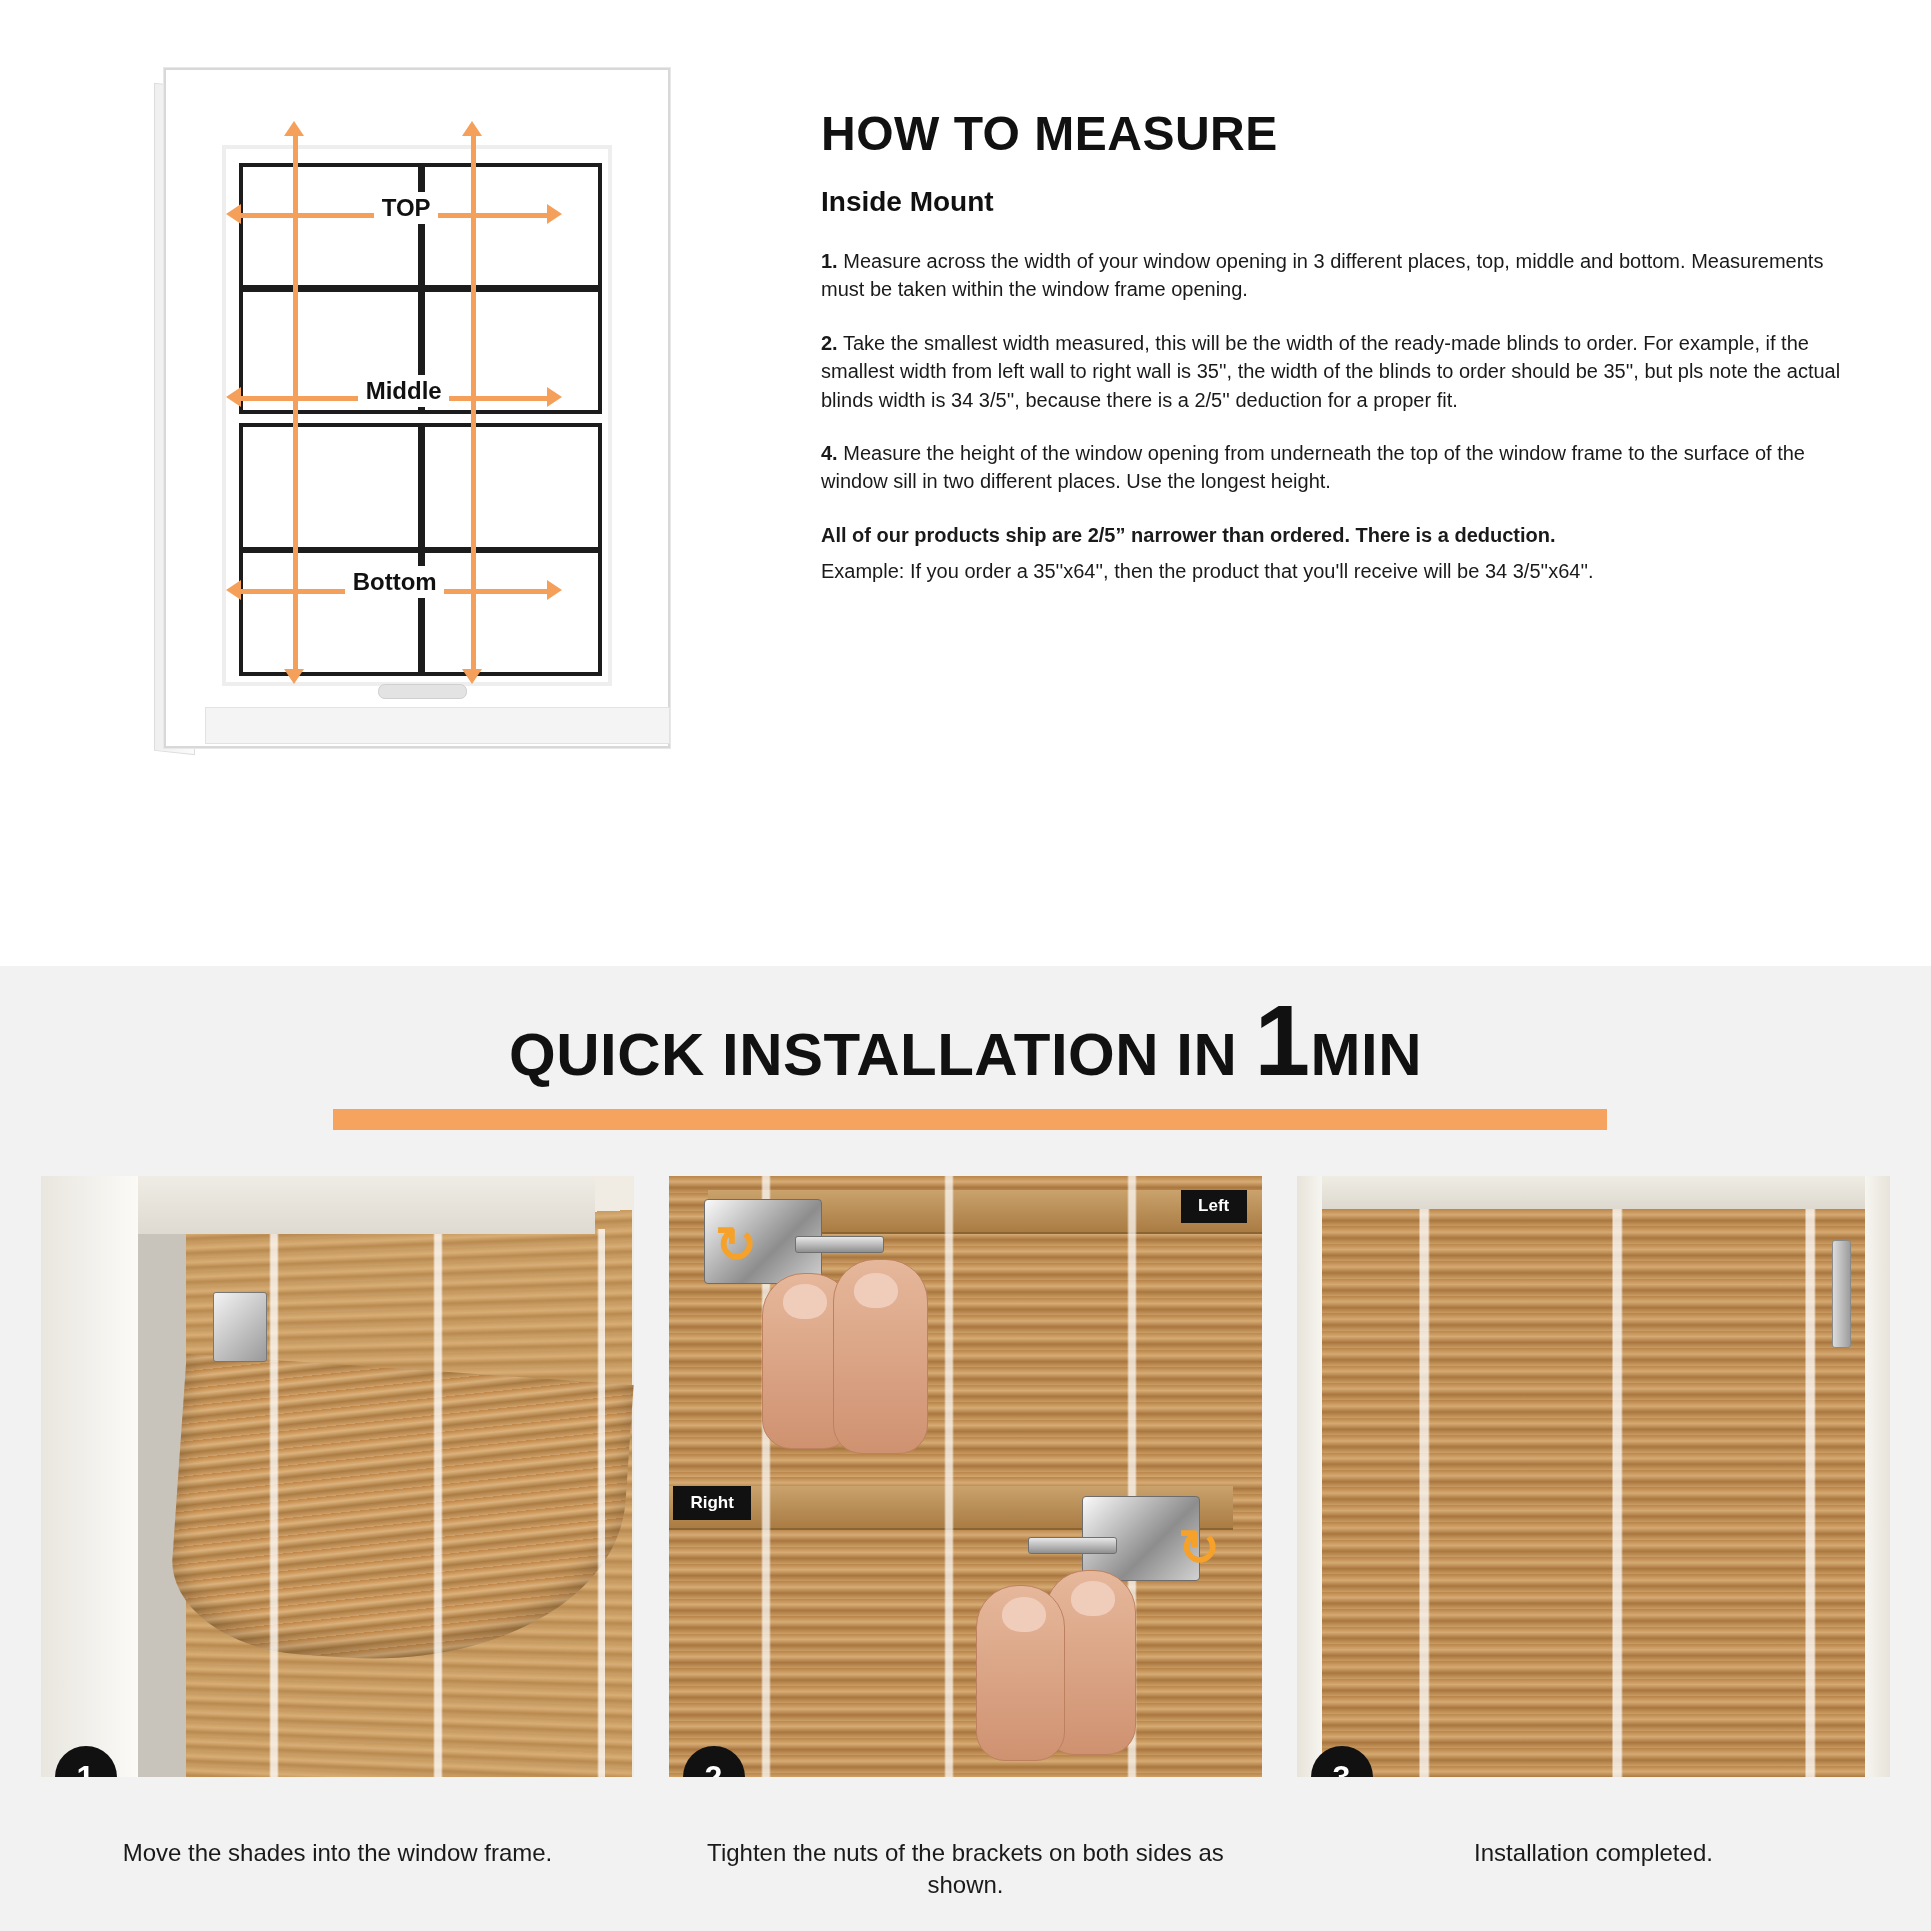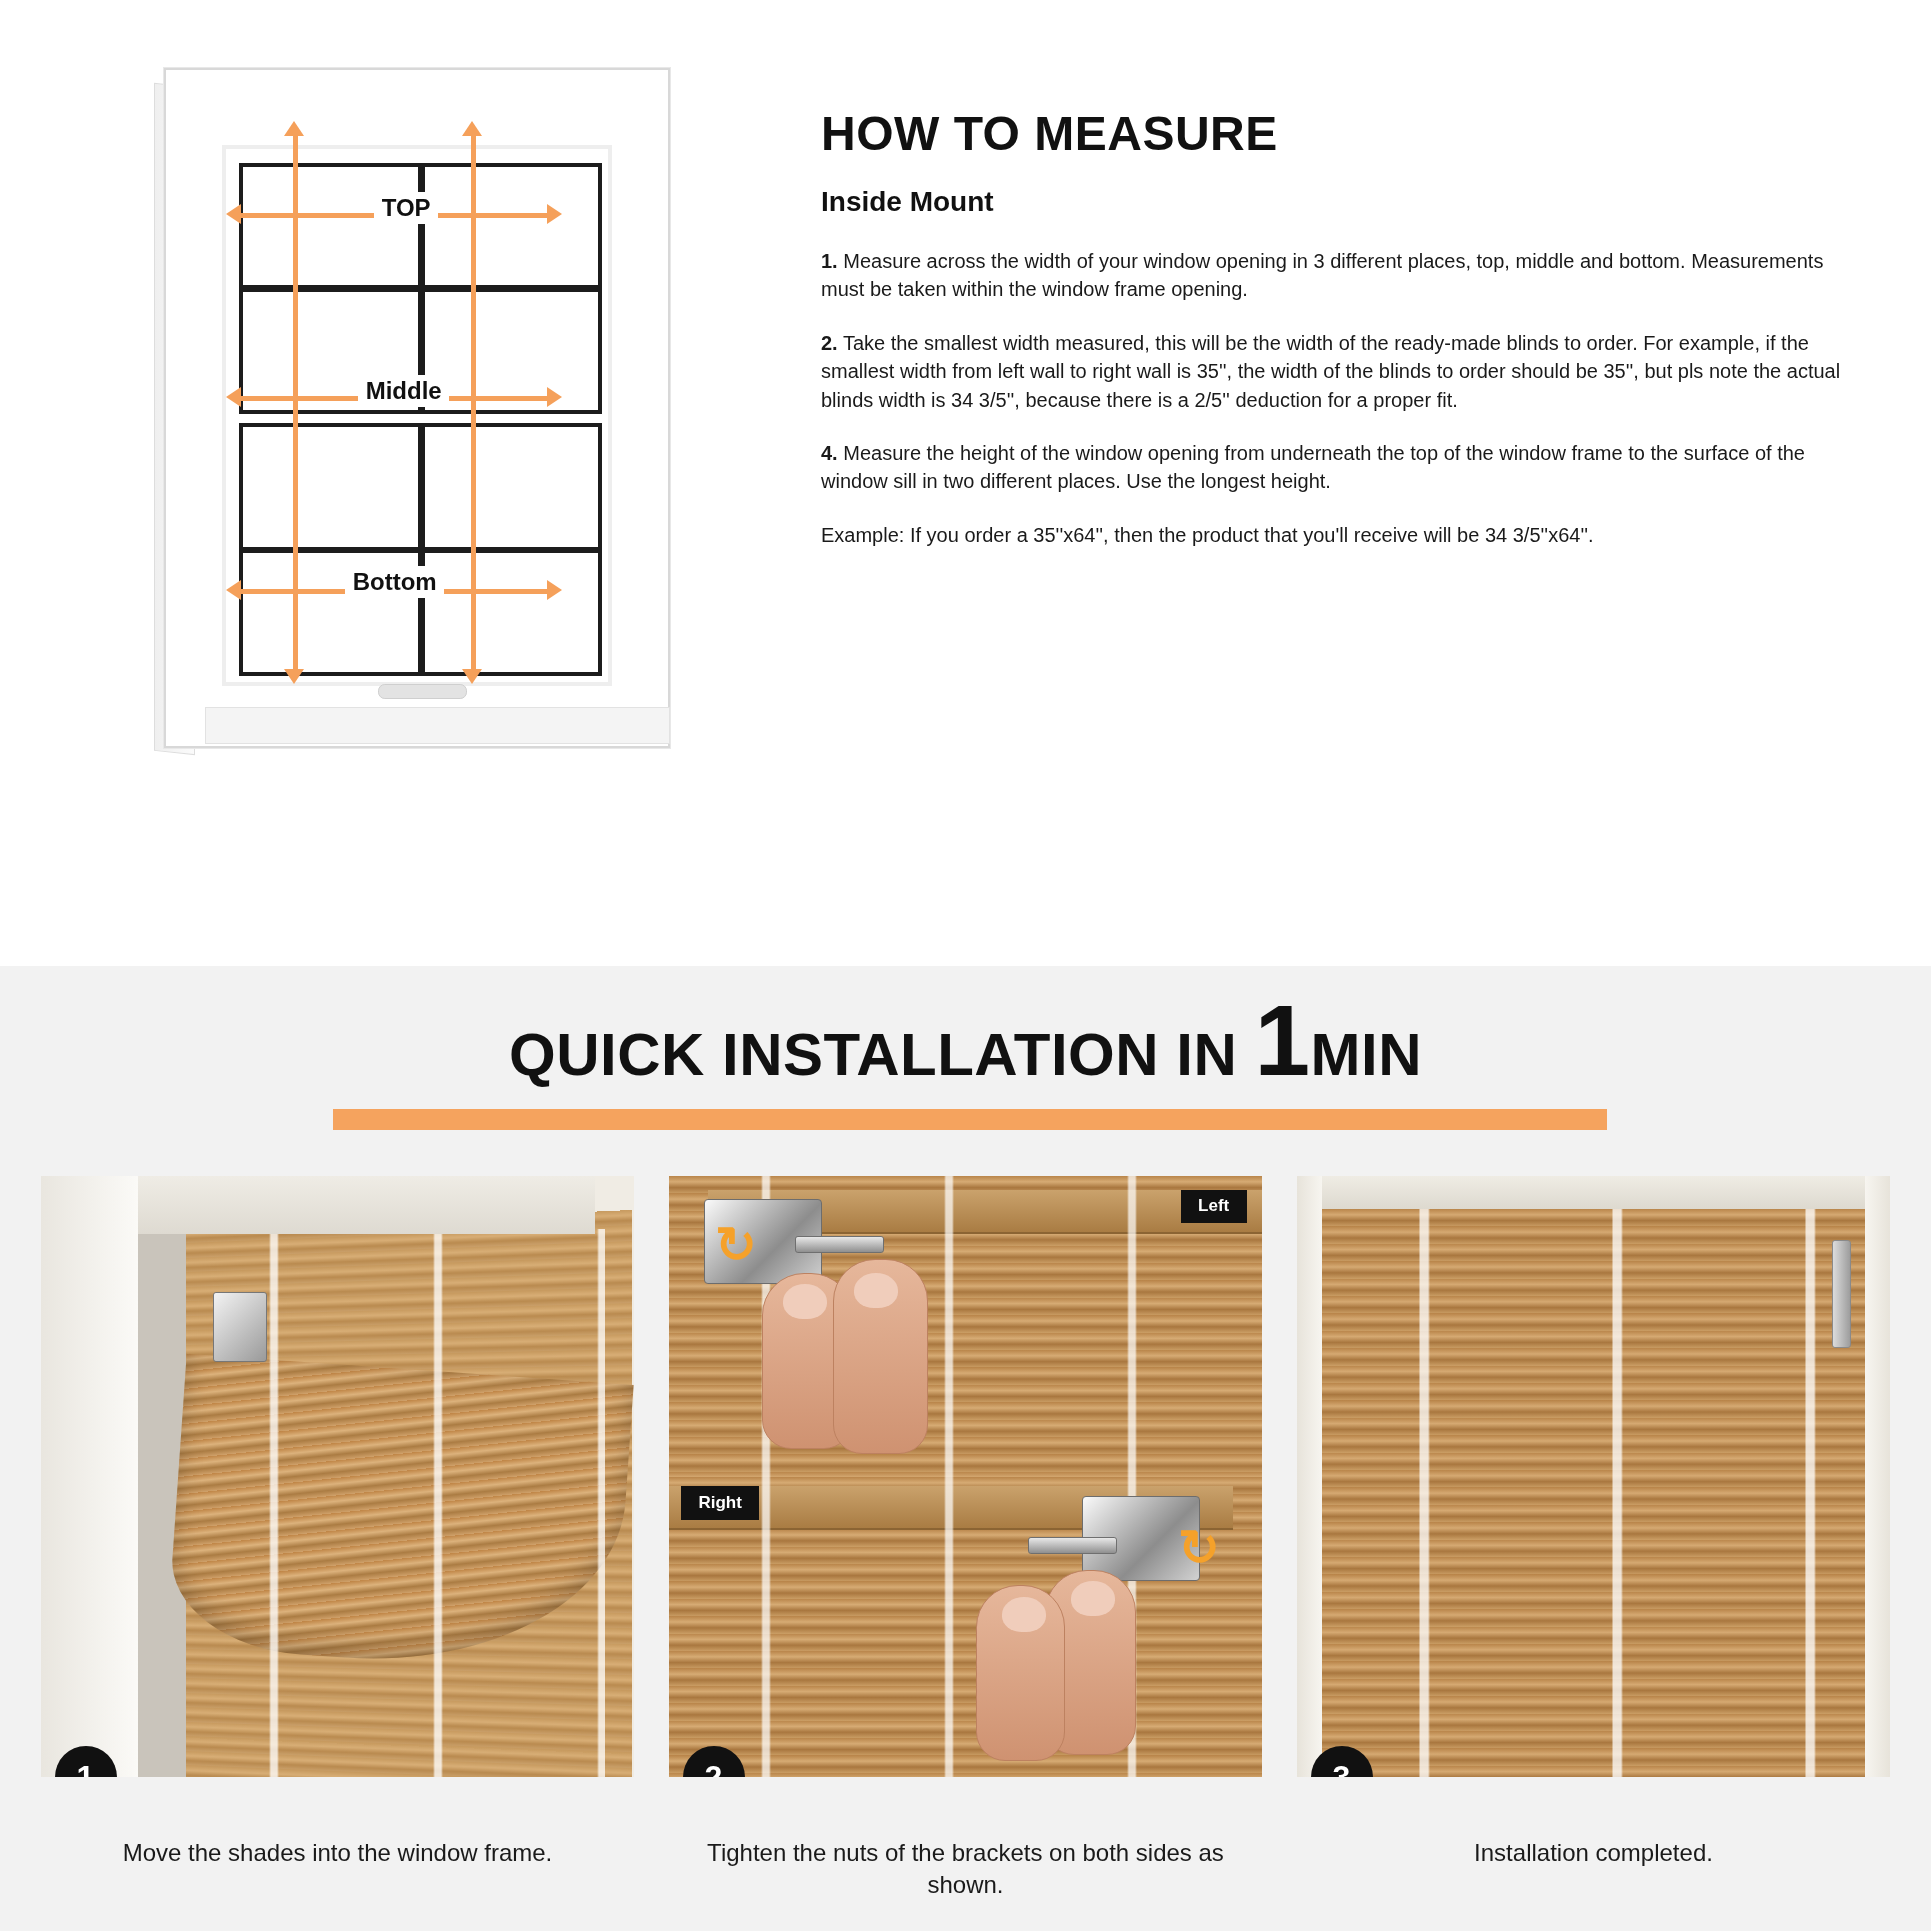--- a/index.html
+++ b/index.html
@@ -491,20 +491,21 @@
     </div>
 
     <div class="text-col">
       <h1 class="title">HOW TO MEASURE</h1>
       <h2 class="subtitle">Inside Mount</h2>
 
       <p class="para"><b>1.</b><span> Measure across the width of your window opening in 3 different places, top, middle and bottom. Measurements must be taken within the window frame opening.</span></p>
       <p class="para"><b>2.</b><span> Take the smallest width measured, this will be the width of the ready-made blinds to order. For example, if the smallest width from left wall to right wall is 35'', the width of the blinds to order should be 35'', but pls note the actual blinds width is 34 3/5'', because there is a 2/5'' deduction for a proper fit.</span></p>
       <p class="para"><b>4.</b><span> Measure the height of the window opening from underneath the top of the window frame to the surface of the window sill in two different places. Use the longest height.</span></p>
 
+      <p class="para tight"><b>All of our products ship are 2/5” narrower than ordered. There is a deduction.</b></p>
       <p class="para last">Example: If you order a 35''x64'', then the product that you'll receive will be 34 3/5''x64''.</p>
     </div>
   </div>
 
   <div class="bottom-section">
 
     <div class="install-title-wrap">
       <div class="install-underline"></div>
       <div class="install-title"><span>QUICK INSTALLATION IN </span><span class="big1">1</span><span>MIN</span></div>
     </div>
@@ -544,21 +545,21 @@
             <div class="p2-half p2-bot">
               <div class="p2-headrail" style="top:9.7px; left:0; right:29px;"></div>
               <div class="p2-strings"></div>
               <div class="p2-bracket" style="right:62px; top:19.3px;"></div>
               <div class="p2-bolt" style="right:145px; top:60px;"></div>
               <div class="p2-arrow" style="right:42px; top:46px;">↻</div>
               <div class="p2-finger" style="right:126px; top:93px; width:89px; height:183px;"></div>
               <div class="p2-finger" style="right:197px; top:108px; width:87px; height:174px;"></div>
               <div class="p2-nail" style="right:147px; top:104px;"></div>
               <div class="p2-nail" style="right:216px; top:120px;"></div>
-              <div class="p2-tag" style="left:12px; top:9.7px;">Right</div>
+              <div class="p2-tag" style="left:4px; top:9.7px;">Right</div>
             </div>
           </div>
           <div class="step-badge">2</div>
         </div>
         <div class="caption">Tighten the nuts of the brackets on both sides as shown.</div>
       </div>
 
       <div class="card">
         <div class="photo">
           <div class="p3">

